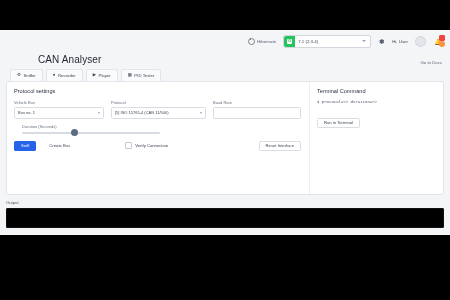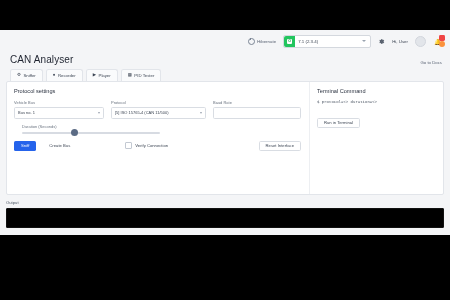--- a/index.html
+++ b/index.html
@@ -113,20 +113,21 @@
     position: absolute; right: -0.5px; bottom: -0.5px;
     width: 6px; height: 6px; border-radius: 50%;
     background: #fb923c; color: #fff;
     font-size: 4px; line-height: 6px; text-align: center;
   }
 
   
   .heading-row {
     display: flex; align-items: flex-end; justify-content: space-between;
     padding: 2px 8px 0 10px;
+    margin-left: 28px;
   }
   .page-title {
     font-size: 10px; color: #1f2430; font-weight: 400;
     letter-spacing: 0.1px;
   }
   .docs-link {
     font-size: 4.3px; color: #55607010; color: #5a6474;
     text-decoration: none;
   }
 

